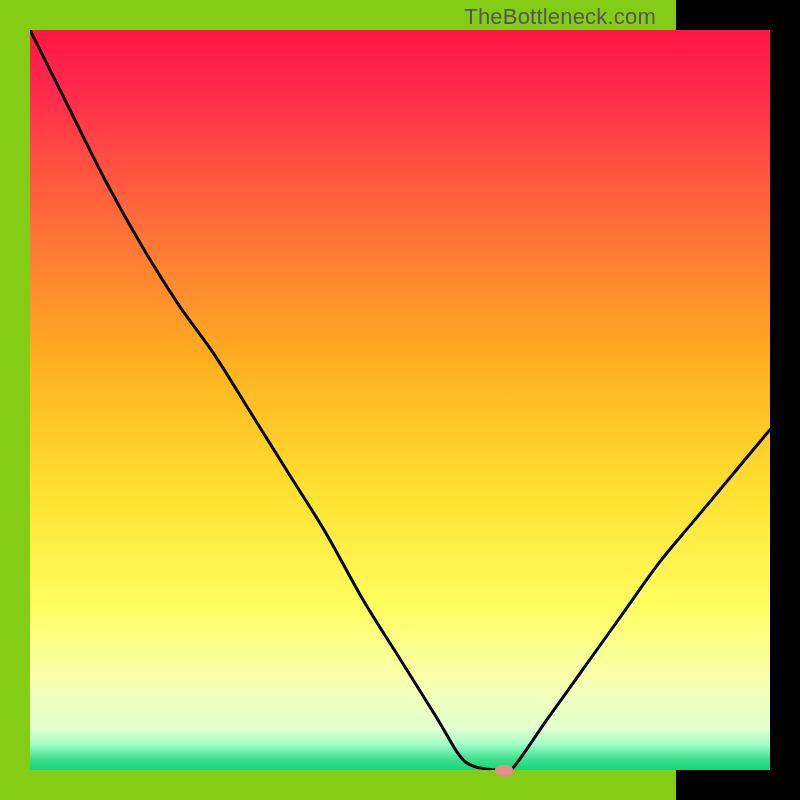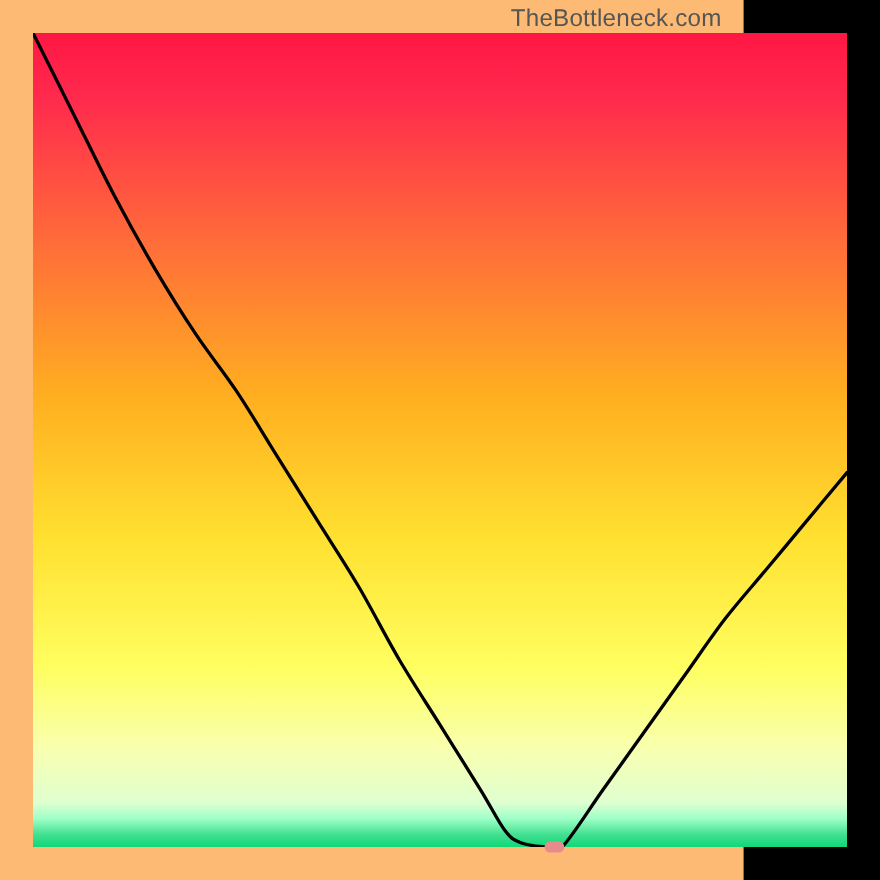--- a/index.html
+++ b/index.html
@@ -7,21 +7,21 @@
     padding: 0;
     width: 800px;
     height: 800px;
     background: #000;
     overflow: hidden;
   }
   .outer {
     position: relative;
     width: 676px;
     height: 800px;
-    background: #fdba74;
+    background: #84cc16;
   }
   .watermark {
     position: absolute;
     top: 4px;
     right: 20px;
     font-family: Arial, Helvetica, sans-serif;
     font-size: 22px;
     color: #555;
     font-weight: 500;
     letter-spacing: 0.2px;

